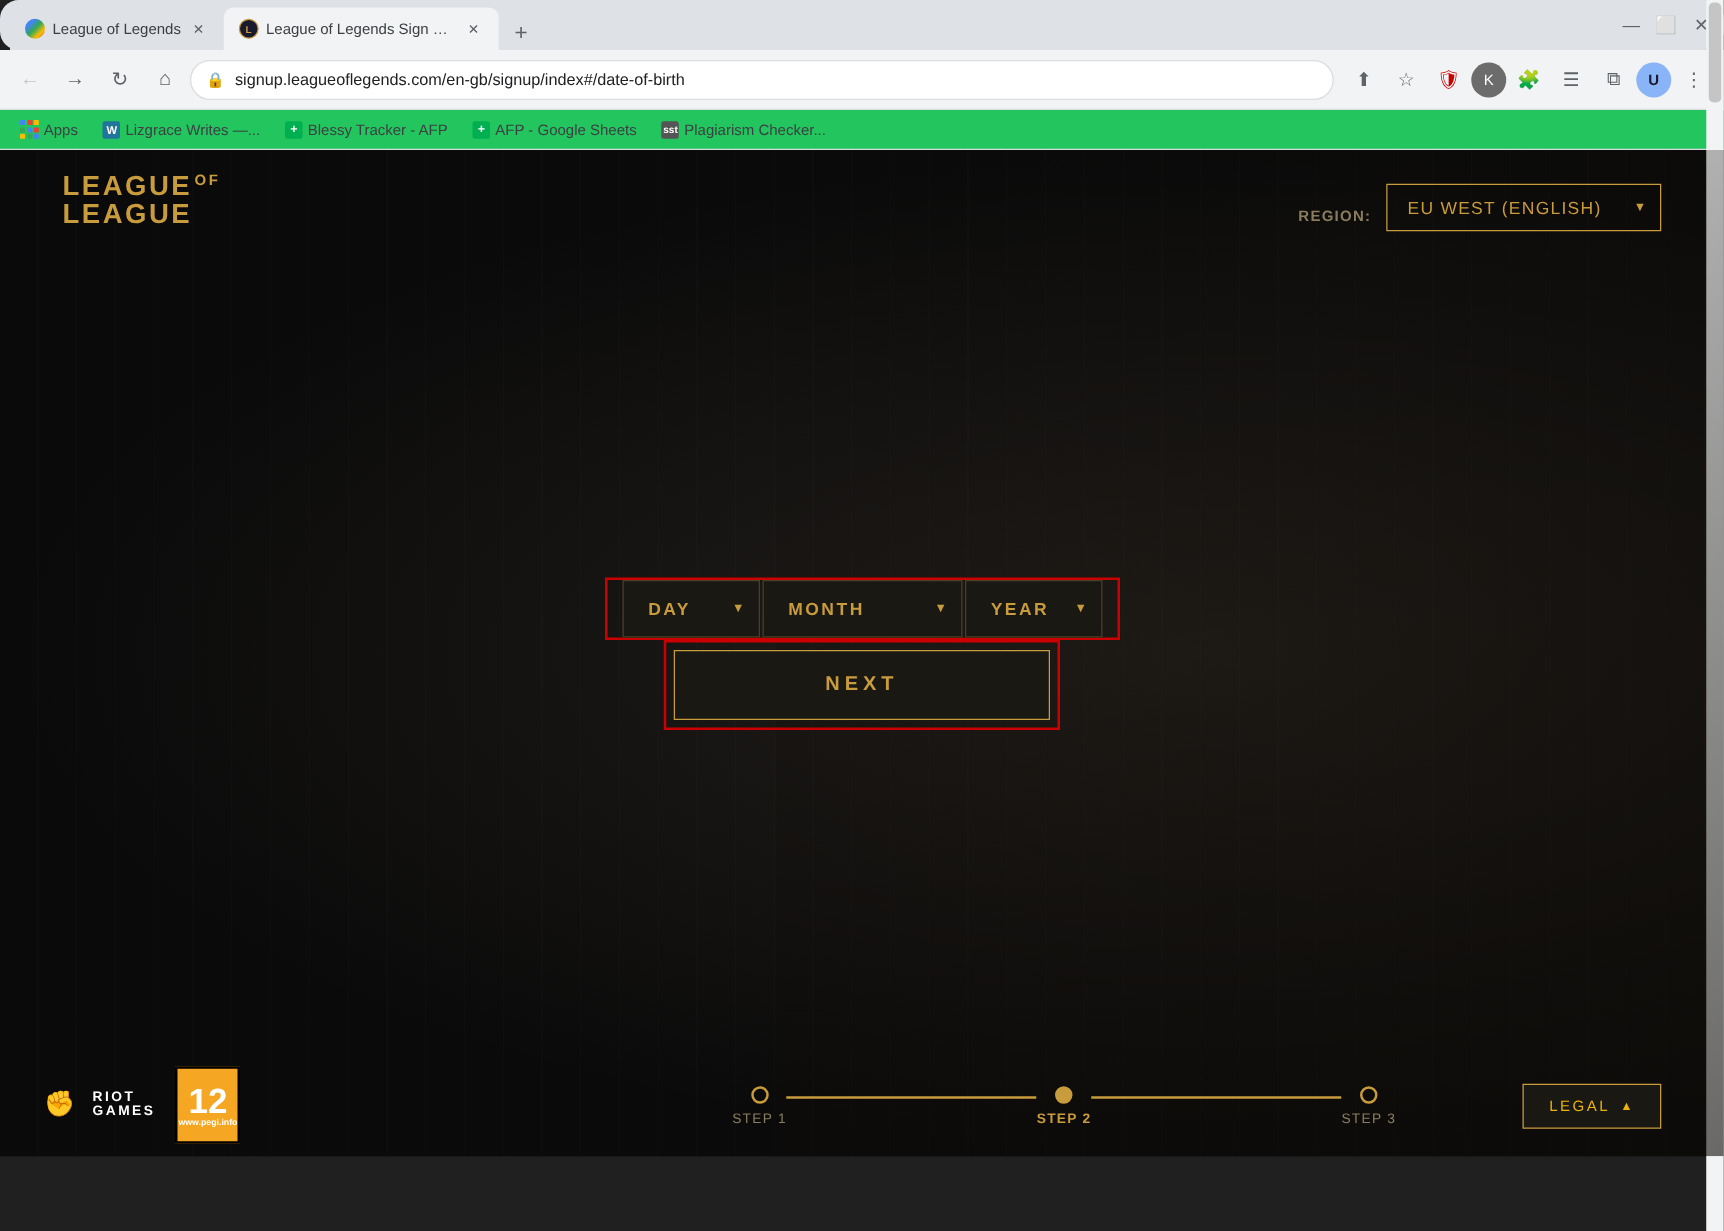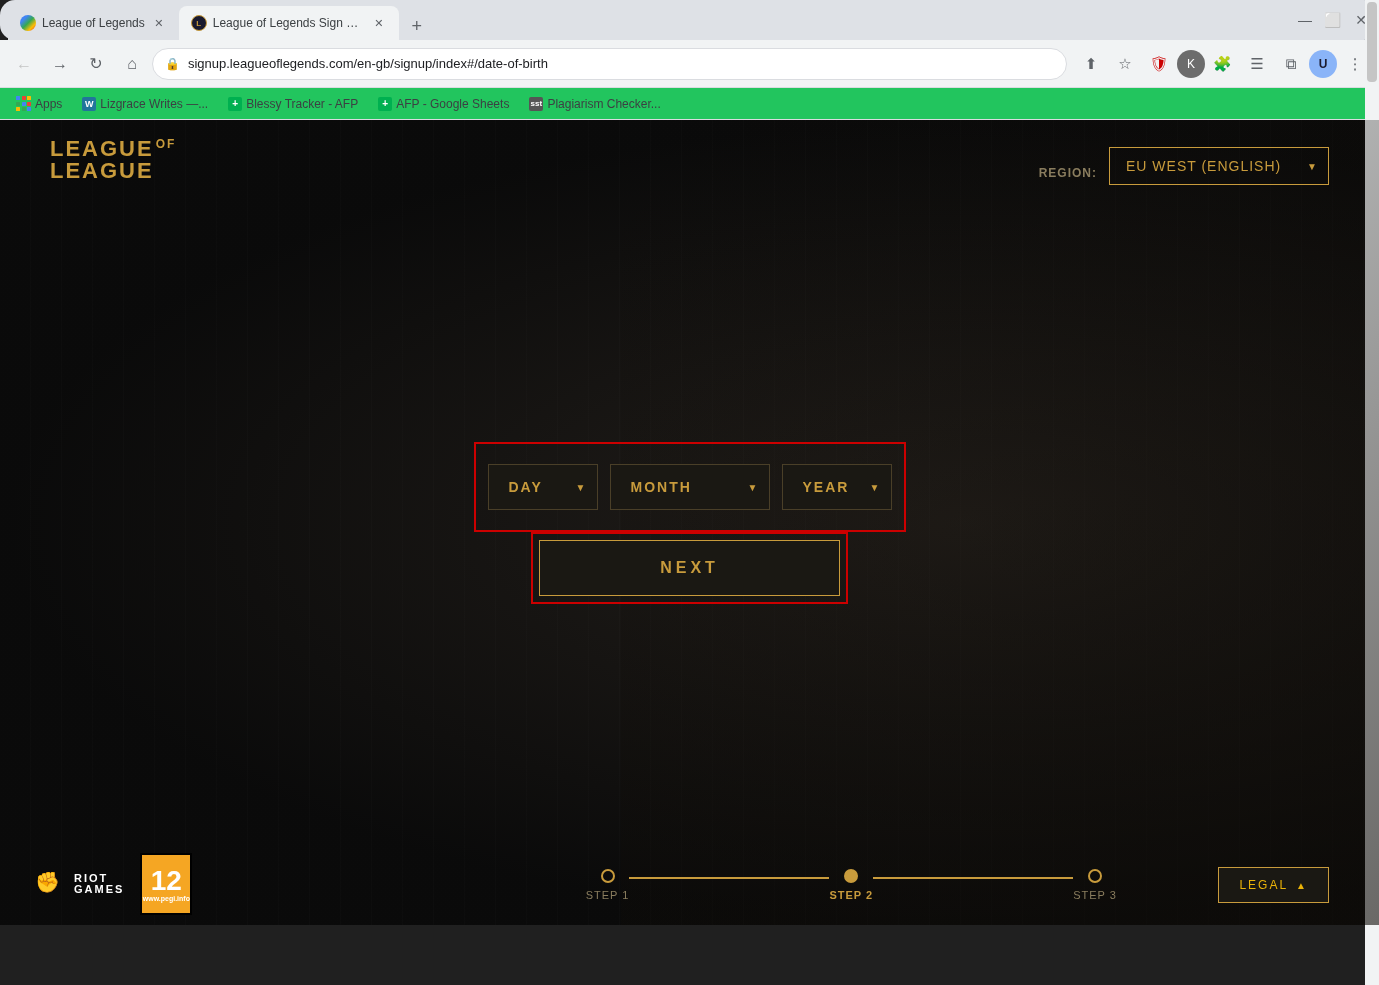--- a/index.html
+++ b/index.html
@@ -181,23 +181,23 @@
       color: white;
       letter-spacing: 3px;
       text-align: center;
       margin-bottom: 60px;
       text-transform: uppercase;
     }
 
     
     .date-picker-wrapper {
       border: 2px solid #cc0000;
-      padding: 20px 12px;
-      display: flex;
-      gap: 12px;
+      padding: 0 12px;
+      display: flex;
+      gap: 2px;
       background: transparent;
     }
 
     .date-select-wrapper {
       position: relative;
     }
 
     .date-select {
       background: #1a1813;
       border: 1px solid #4a3f28;

